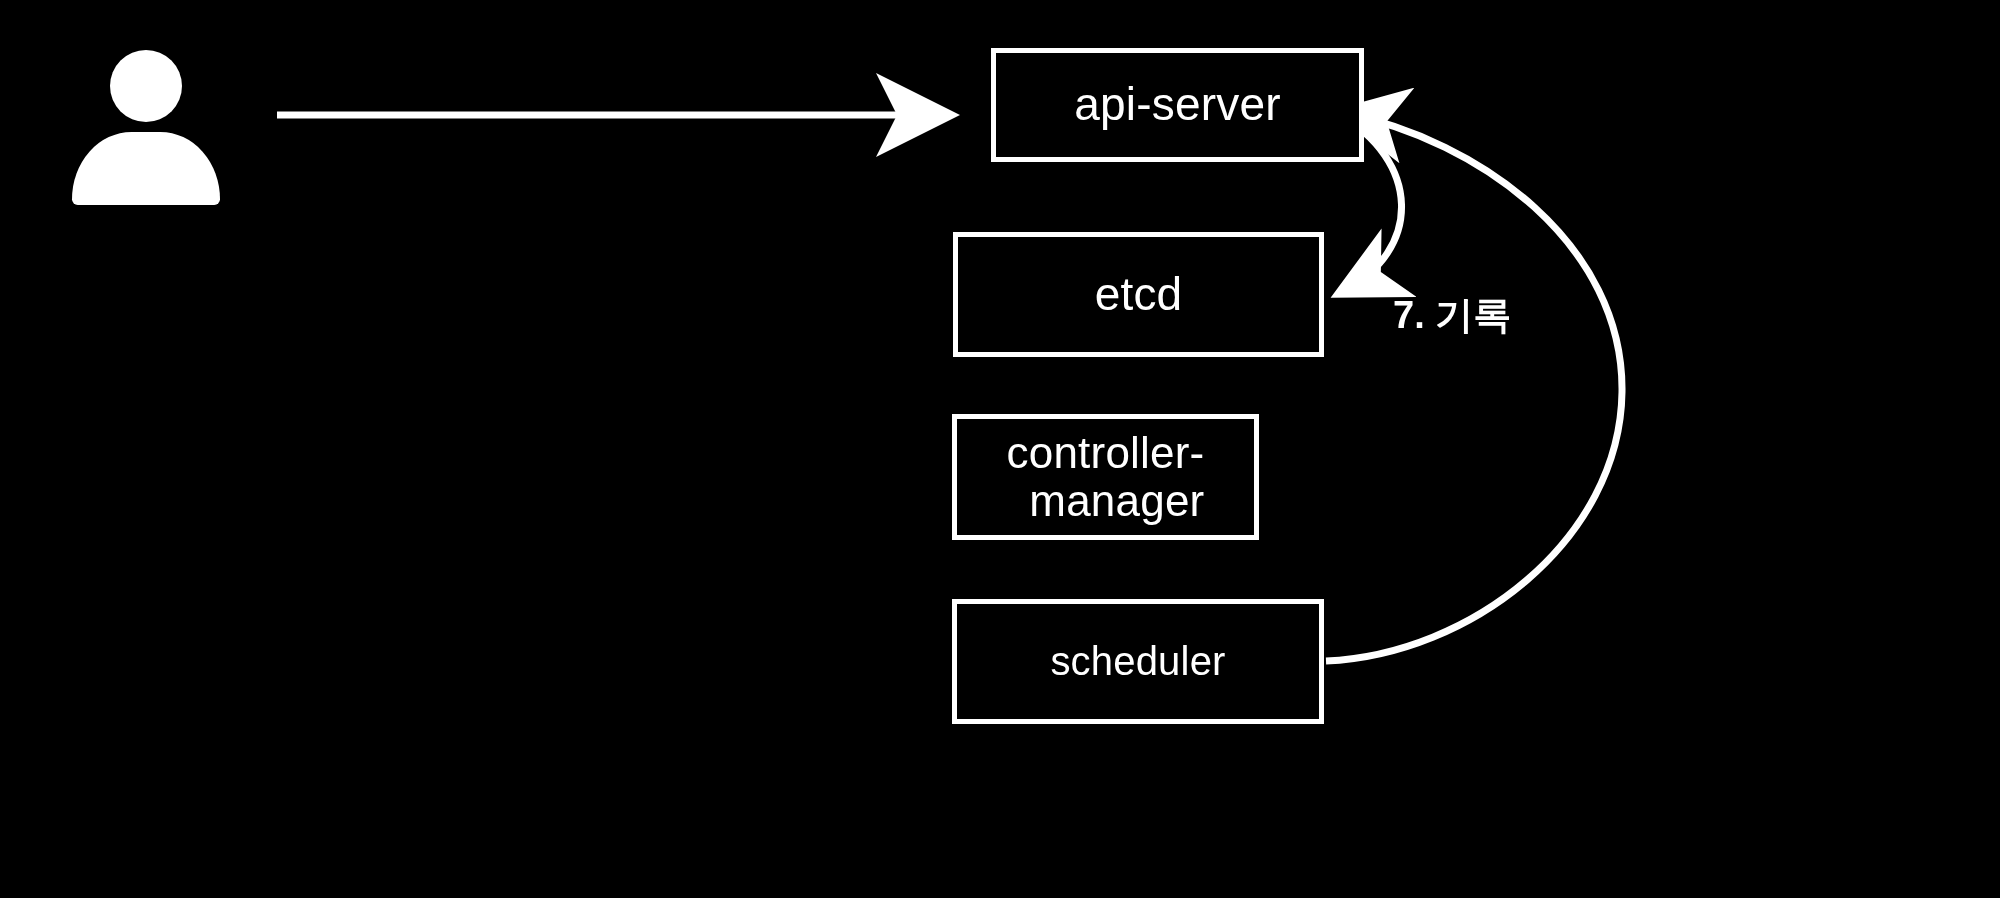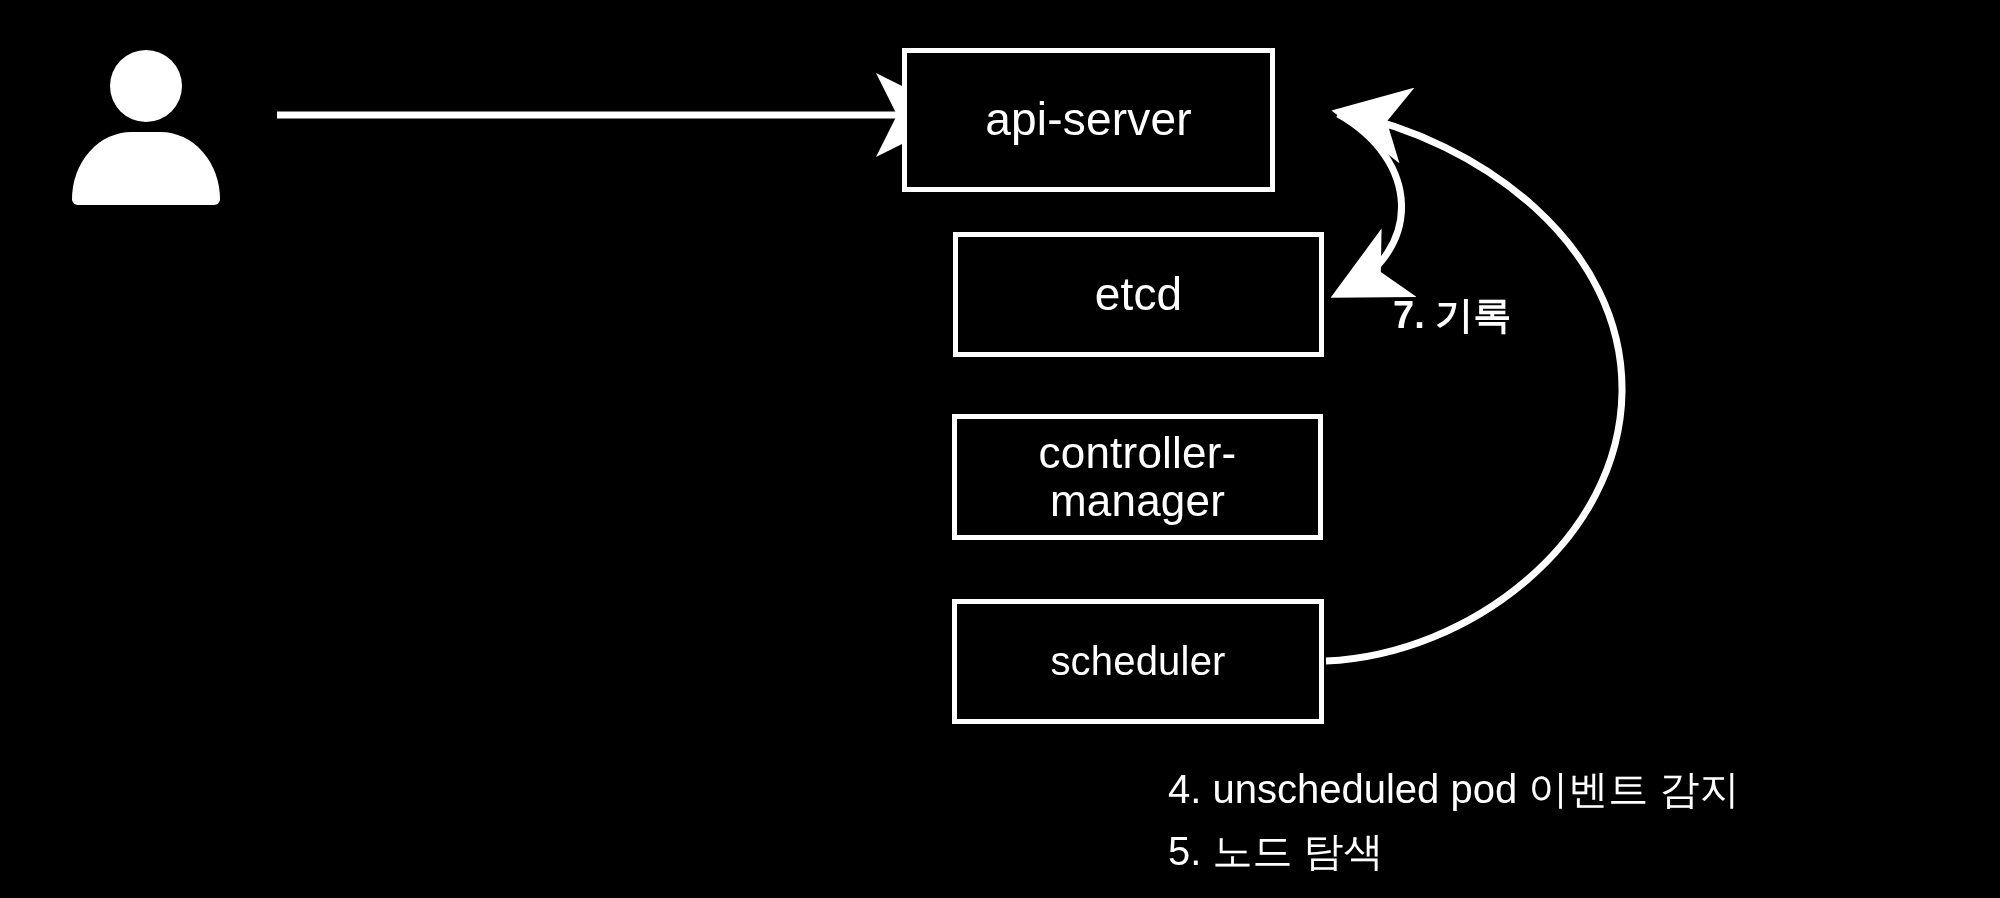--- a/index.html
+++ b/index.html
@@ -58,39 +58,40 @@
     letter-spacing: 0.2px;
     font-weight: 400;
   }
   .node-label {
     display: block;
     white-space: pre-line;
     color: #ffffff;
   }
 
   #node-api-server {
-    left: 902px;
+    left: 991px;
     top: 48px;
     width: 373px;
-    height: 144px;
+    height: 114px;
     font-size: 46px;
   }
   #node-etcd {
     left: 953px;
     top: 232px;
     width: 371px;
     height: 125px;
     font-size: 46px;
   }
   #node-controller-manager {
     left: 952px;
     top: 414px;
-    width: 371px;
+    width: 307px;
     height: 126px;
     font-size: 44px;
+    text-align: right;
   }
   #node-scheduler {
     left: 952px;
     top: 599px;
     width: 372px;
     height: 125px;
     font-size: 40px;
   }
 
   
@@ -164,16 +165,14 @@
     <span class="node-label">controller-
 manager</span>
   </div>
 
   <div class="node" id="node-scheduler">
     <span class="node-label">scheduler</span>
   </div>
 
   <div class="edge-label" id="label-step7">7. 기록</div>
 
-  <div class="note-line" id="note-step4">4. unscheduled pod 이벤트 감지</div>
-  <div class="note-line" id="note-step5">5. 노드 탐색</div>
 
 </div>
 
 </body></html>

